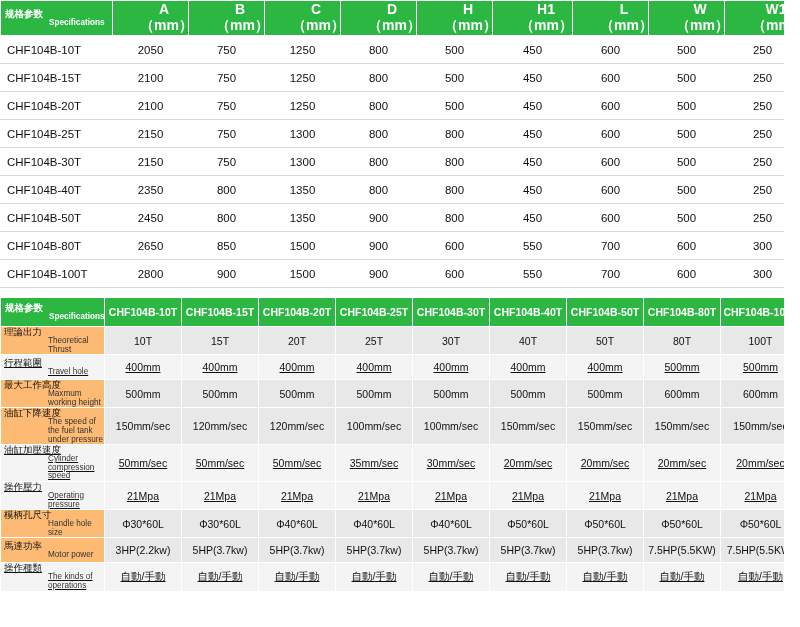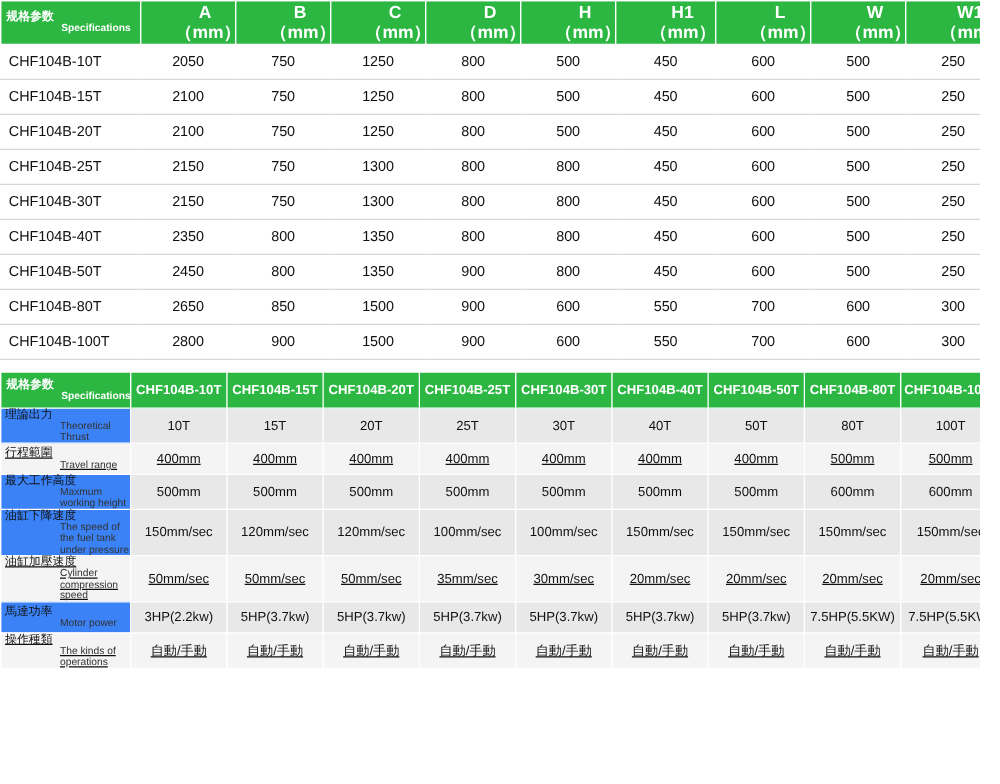--- a/index.html
+++ b/index.html
@@ -61,21 +61,21 @@
     background:#2cb742;color:#ffffff;font-size:10.5px;height:28px;
   }
   #t2 thead th.corner{
     text-align:left;padding-left:4px;line-height:1.05;font-size:9.5px;
   }
   #t2 td.rowhead{
     text-align:left;
     padding-left:3px;
     line-height:1.05;
     font-size:9.2px;
-    background:#3b82f6;
+    background:#fdba74;
     color:#111;
   }
   #t2 tbody tr.alt td{background:#f4f4f4;text-decoration:underline;}
   #t2 tbody tr td{border-bottom:1px solid #ffffff;}
   .cn{display:block;font-size:9.5px;line-height:1.05;}
   .en{display:block;font-size:8.2px;line-height:1.05;color:#333;margin-left:44px;}
   #t2 thead th.corner .cn{color:#fff;font-size:9.5px;}
   #t2 thead th.corner .en{color:#fff;font-size:8.2px;}
   #t1 thead th.corner .cn{color:#fff;font-size:9.5px;}
   #t1 thead th.corner .en{color:#fff;font-size:8.2px;}
@@ -273,21 +273,21 @@
         <td>30T</td>
         <td>40T</td>
         <td>50T</td>
         <td>80T</td>
         <td>100T</td>
       </tr>
 
       <tr class="alt">
         <td class="rowhead">
           <span class="cn">行程範圍</span>
-          <span class="en">Travel range</span>
+          <span class="en">Travel hole</span>
         </td>
         <td>400mm</td>
         <td>400mm</td>
         <td>400mm</td>
         <td>400mm</td>
         <td>400mm</td>
         <td>400mm</td>
         <td>400mm</td>
         <td>500mm</td>
         <td>500mm</td>
@@ -336,21 +336,51 @@
         <td>50mm/sec</td>
         <td>35mm/sec</td>
         <td>30mm/sec</td>
         <td>20mm/sec</td>
         <td>20mm/sec</td>
         <td>20mm/sec</td>
         <td>20mm/sec</td>
       </tr>
 
 
-
+      <tr class="alt">
+        <td class="rowhead">
+          <span class="cn">操作壓力</span>
+          <span class="en">Operating pressure</span>
+        </td>
+        <td>21Mpa</td>
+        <td>21Mpa</td>
+        <td>21Mpa</td>
+        <td>21Mpa</td>
+        <td>21Mpa</td>
+        <td>21Mpa</td>
+        <td>21Mpa</td>
+        <td>21Mpa</td>
+        <td>21Mpa</td>
+      </tr>
+
+      <tr>
+        <td class="rowhead">
+          <span class="cn">模柄孔尺寸</span>
+          <span class="en">Handle hole size</span>
+        </td>
+        <td>Φ30*60L</td>
+        <td>Φ30*60L</td>
+        <td>Φ40*60L</td>
+        <td>Φ40*60L</td>
+        <td>Φ40*60L</td>
+        <td>Φ50*60L</td>
+        <td>Φ50*60L</td>
+        <td>Φ50*60L</td>
+        <td>Φ50*60L</td>
+      </tr>
 
 
       <tr>
         <td class="rowhead">
           <span class="cn">馬達功率</span>
           <span class="en">Motor power</span>
         </td>
         <td>3HP(2.2kw)</td>
         <td>5HP(3.7kw)</td>
         <td>5HP(3.7kw)</td>

